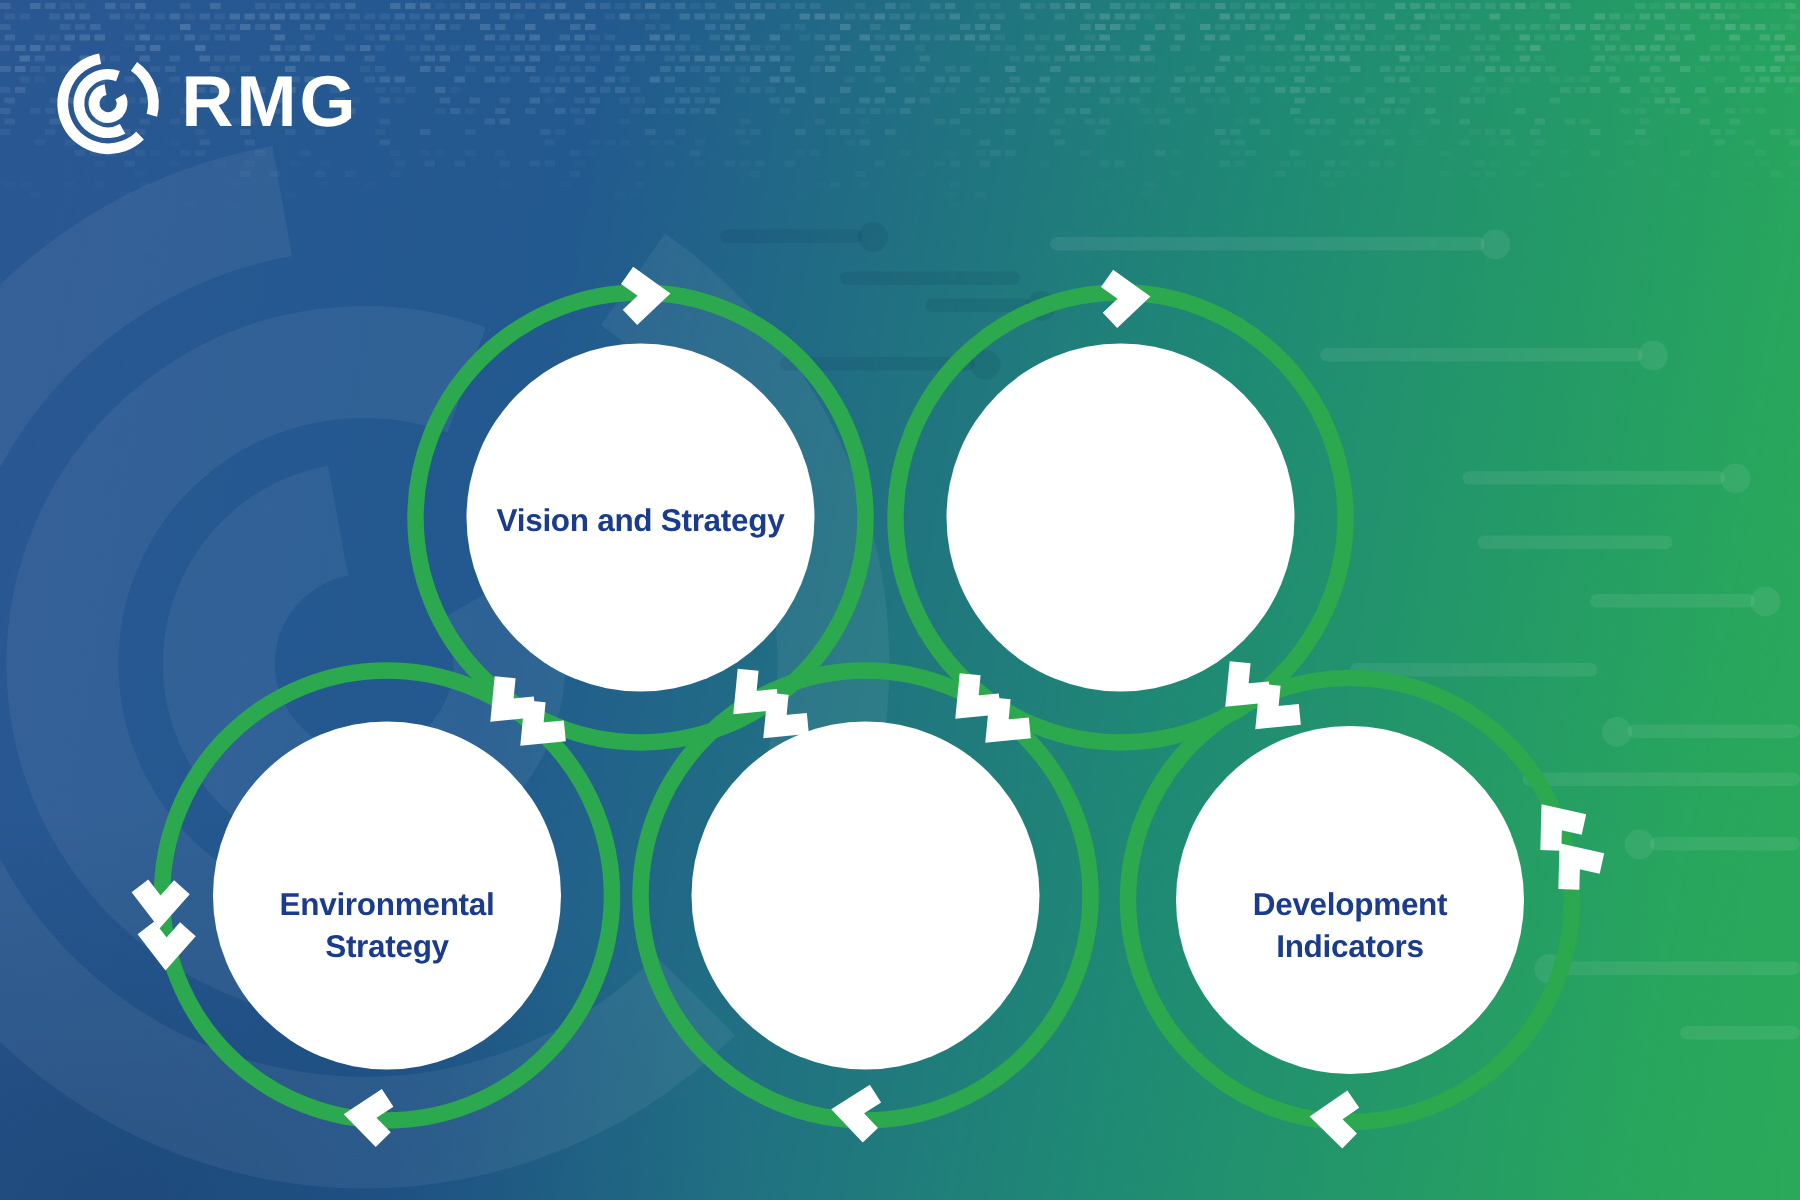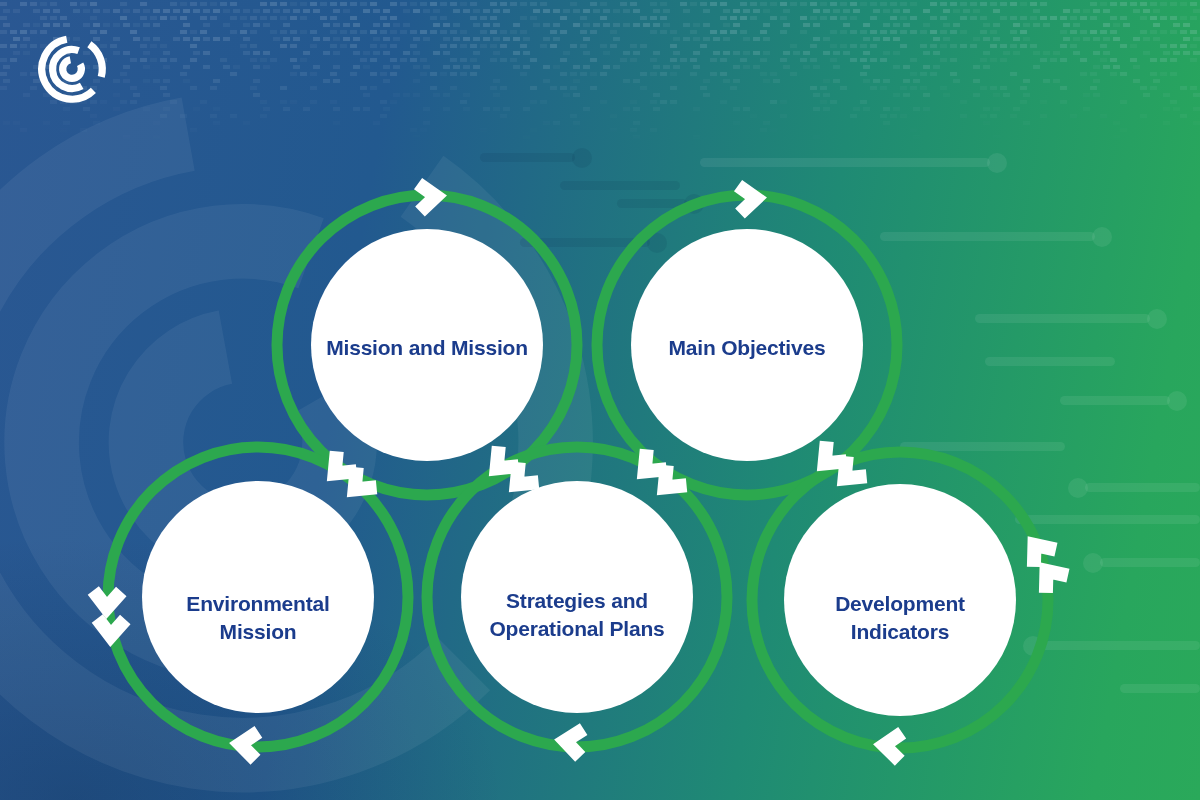--- a/index.html
+++ b/index.html
@@ -1202,26 +1202,25 @@
       <use href="#chev" transform="translate(671,481) rotate(135)"></use>
       <use href="#chev" transform="translate(831,457) rotate(135)"></use>
       <use href="#chev" transform="translate(851,472) rotate(135)"></use>
       <use href="#chev" transform="translate(107,599) rotate(92)"></use>
       <use href="#chev" transform="translate(111,627) rotate(92)"></use>
       <use href="#chev" transform="translate(1040,552) rotate(-128)"></use>
       <use href="#chev" transform="translate(1052,578) rotate(-128)"></use>
     </g>
   </svg>
 
-  <div class="node-label" style="left:427px;top:348px;width:220px">Mission and Mission</div>
-  <div class="node-label" style="left:747px;top:348px;width:200px">Main Objectives</div>
-  <div class="node-label" style="left:258px;top:618px;width:170px">Environmental Mission</div>
-  <div class="node-label" style="left:577px;top:615px;width:200px">Strategies and Operational Plans</div>
+  <div class="node-label" style="left:427px;top:348px;width:220px">Vision and Strategy</div>
+  <div class="node-label" style="left:258px;top:618px;width:170px">Environmental Strategy</div>
   <div class="node-label" style="left:900px;top:618px;width:160px">Development Indicators</div>
 
   <div class="logo">
     <svg viewBox="0 0 100 100">
       <use href="#rmg-arcs"></use>
     </svg>
+    <span class="word">RMG</span>
   </div>
 
 
 </div>
 
 </body></html>

